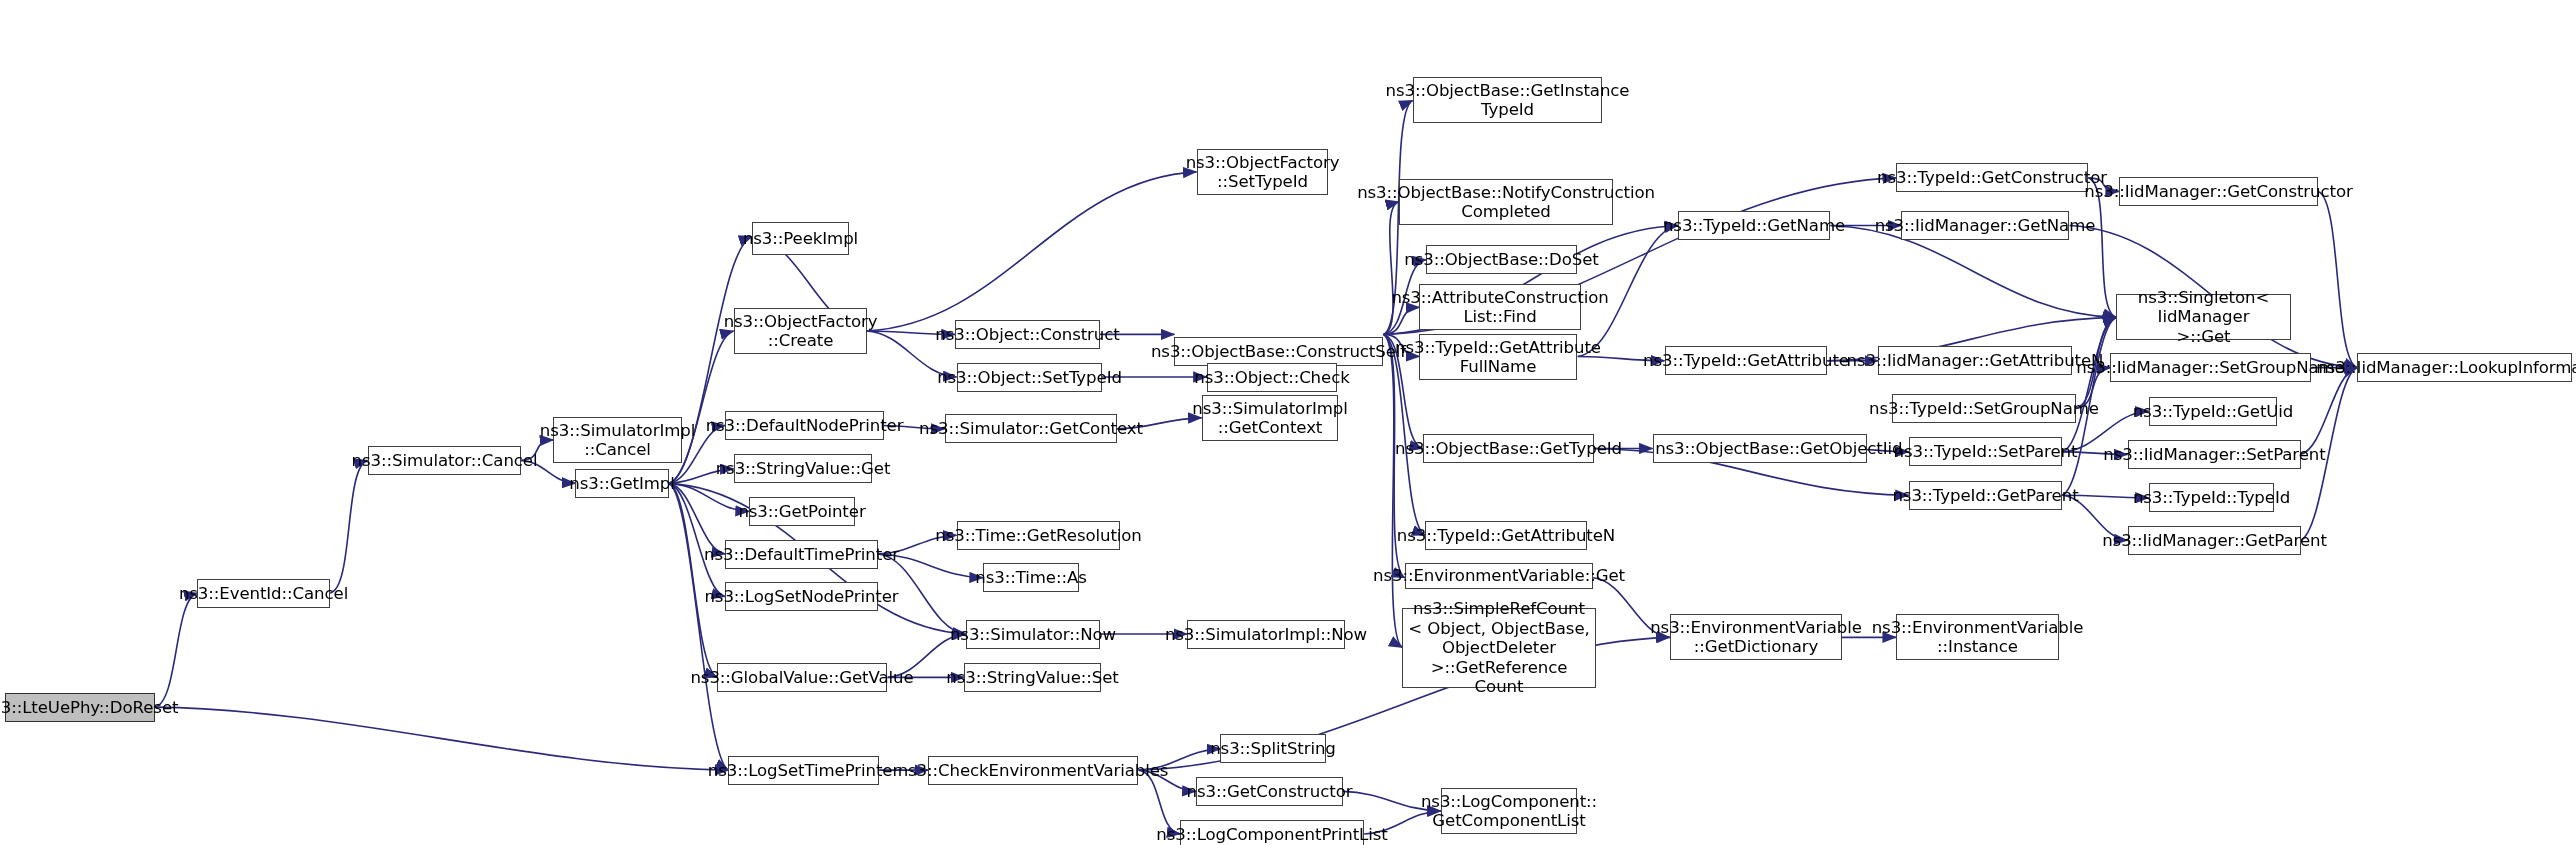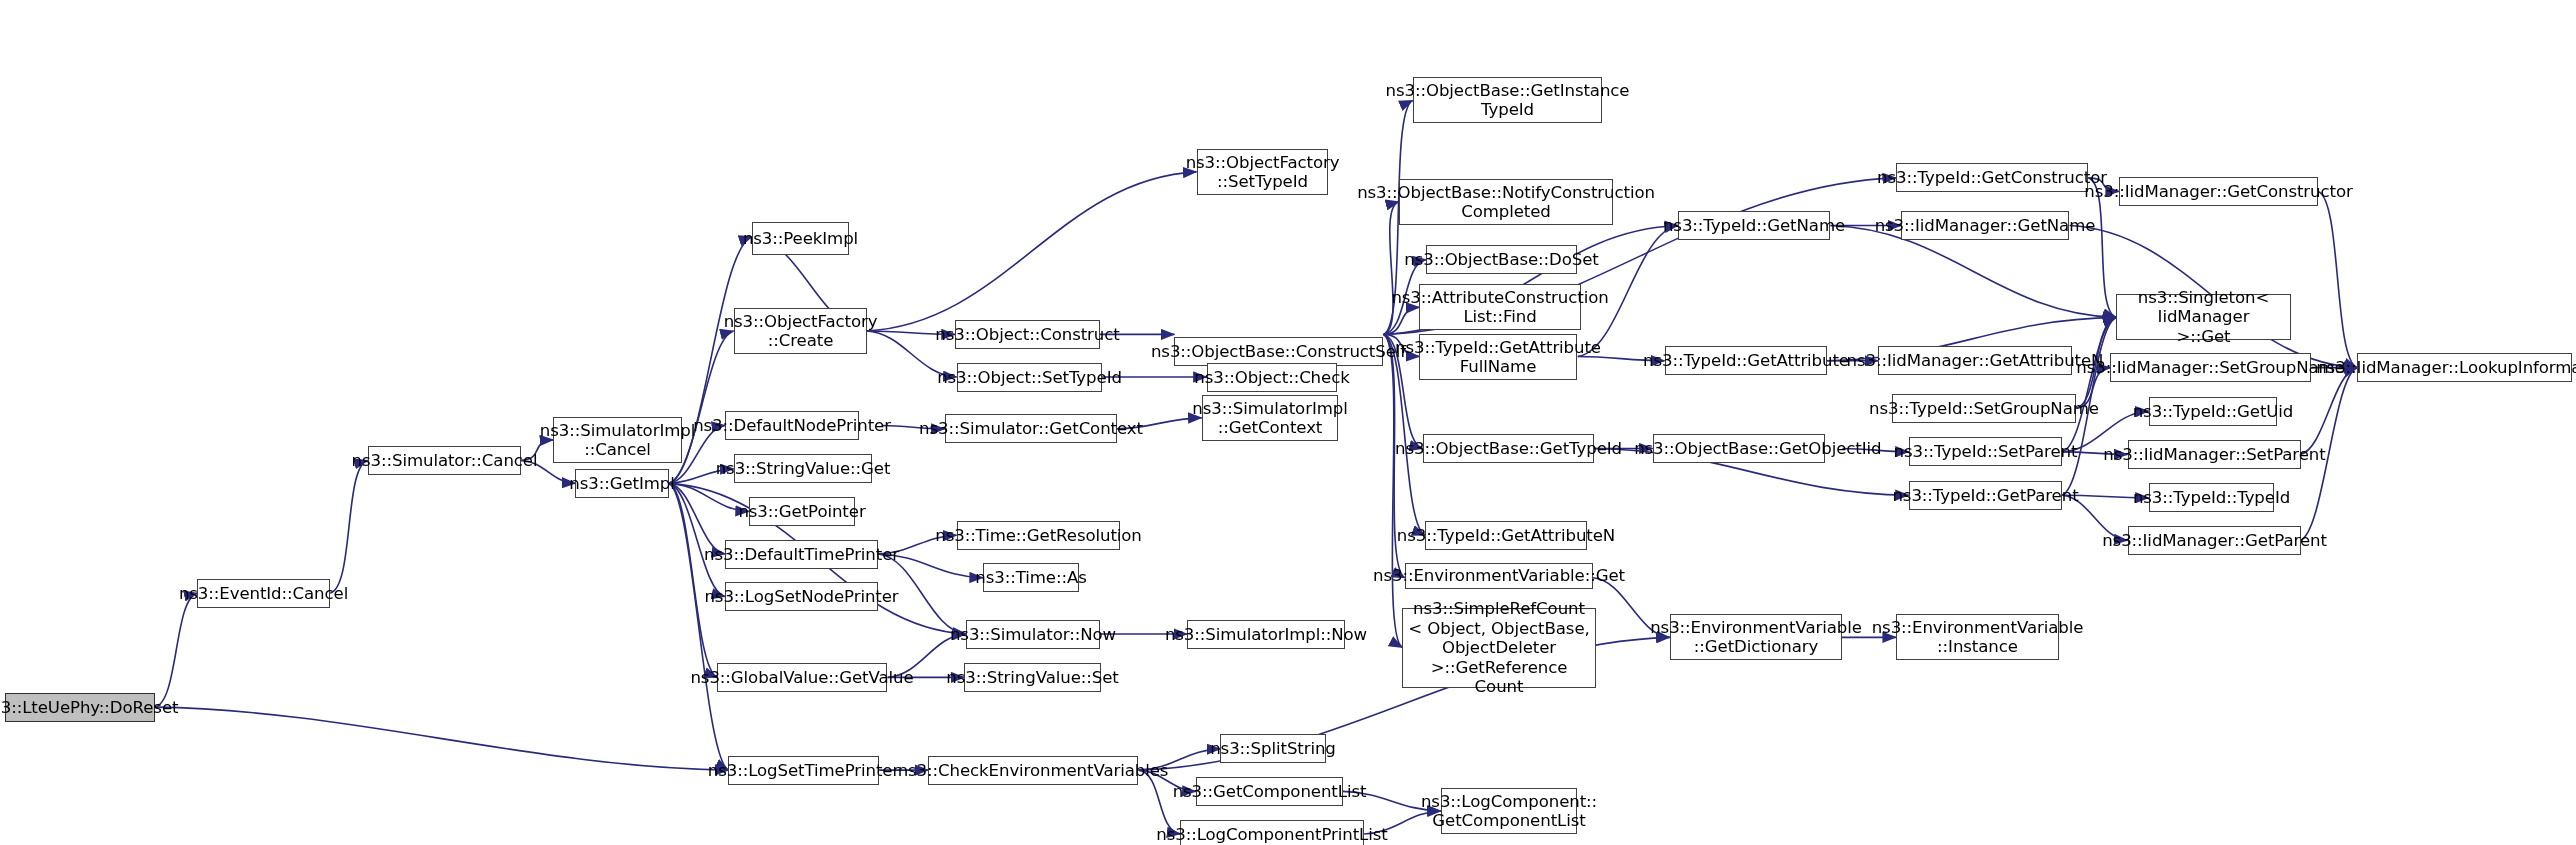--- a/index.html
+++ b/index.html
@@ -101,21 +101,21 @@
   <div id="node-layer">
       <div class="node root" style="left: 5.1px; top: 693px; width: 150px; height: 29px;">ns3::LteUePhy::DoReset</div>
       <div class="node" style="left: 197px; top: 579px; width: 133px; height: 29px;">ns3::EventId::Cancel</div>
       <div class="node" style="left: 368px; top: 446px; width: 153px; height: 29px;">ns3::Simulator::Cancel</div>
       <div class="node" style="left: 553px; top: 417px; width: 129px; height: 46px;">ns3::SimulatorImpl
 ::Cancel</div>
       <div class="node" style="left: 575px; top: 469px; width: 94px; height: 29px;">ns3::GetImpl</div>
       <div class="node" style="left: 752px; top: 222px; width: 97px; height: 33px;">ns3::PeekImpl</div>
       <div class="node" style="left: 734px; top: 308px; width: 133px; height: 46px;">ns3::ObjectFactory
 ::Create</div>
-      <div class="node" style="left: 725px; top: 411px; width: 134px; height: 29px;">ns3::DefaultNodePrinter</div>
+      <div class="node" style="left: 725px; top: 411px; width: 159px; height: 29px;">ns3::DefaultNodePrinter</div>
       <div class="node" style="left: 734px; top: 454px; width: 138px; height: 29px;">ns3::StringValue::Get</div>
       <div class="node" style="left: 749px; top: 497px; width: 106px; height: 29px;">ns3::GetPointer</div>
       <div class="node" style="left: 725px; top: 540px; width: 153px; height: 29px;">ns3::DefaultTimePrinter</div>
       <div class="node" style="left: 725px; top: 582px; width: 153px; height: 29px;">ns3::LogSetNodePrinter</div>
       <div class="node" style="left: 717px; top: 663px; width: 170px; height: 29px;">ns3::GlobalValue::GetValue</div>
       <div class="node" style="left: 728px; top: 756px; width: 151px; height: 29px;">ns3::LogSetTimePrinter</div>
       <div class="node" style="left: 1197px; top: 149px; width: 131px; height: 46px;">ns3::ObjectFactory
 ::SetTypeId</div>
       <div class="node" style="left: 955px; top: 320px; width: 145px; height: 29px;">ns3::Object::Construct</div>
       <div class="node" style="left: 957px; top: 363px; width: 145px; height: 29px;">ns3::Object::SetTypeId</div>
@@ -124,21 +124,21 @@
       <div class="node" style="left: 983px; top: 563px; width: 96px; height: 29px;">ns3::Time::As</div>
       <div class="node" style="left: 966px; top: 620px; width: 134px; height: 29px;">ns3::Simulator::Now</div>
       <div class="node" style="left: 964px; top: 663px; width: 137px; height: 29px;">ns3::StringValue::Set</div>
       <div class="node" style="left: 928px; top: 756px; width: 210px; height: 29px;">ns3::CheckEnvironmentVariables</div>
       <div class="node" style="left: 1174px; top: 320px; width: 209px; height: 29px; margin-top: 17px;">ns3::ObjectBase::ConstructSelf</div>
       <div class="node" style="left: 1207px; top: 363px; width: 130px; height: 29px;">ns3::Object::Check</div>
       <div class="node" style="left: 1202px; top: 395px; width: 136px; height: 46px;">ns3::SimulatorImpl
 ::GetContext</div>
       <div class="node" style="left: 1187px; top: 620px; width: 158px; height: 29px;">ns3::SimulatorImpl::Now</div>
       <div class="node" style="left: 1220px; top: 734px; width: 106px; height: 29px;">ns3::SplitString</div>
-      <div class="node" style="left: 1196px; top: 777px; width: 147px; height: 29px;">ns3::GetComponentList</div>
+      <div class="node" style="left: 1196px; top: 777px; width: 147px; height: 29px;">ns3::GetConstructor</div>
       <div class="node" style="left: 1180px; top: 820px; width: 184px; height: 29px;">ns3::LogComponentPrintList</div>
       <div class="node" style="left: 1413px; top: 77px; width: 189px; height: 46px;">ns3::ObjectBase::GetInstance
 TypeId</div>
       <div class="node" style="left: 1399px; top: 179px; width: 214px; height: 46px;">ns3::ObjectBase::NotifyConstruction
 Completed</div>
       <div class="node" style="left: 1426px; top: 245px; width: 151px; height: 29px;">ns3::ObjectBase::DoSet</div>
       <div class="node" style="left: 1419px; top: 284px; width: 162px; height: 46px;">ns3::AttributeConstruction
 List::Find</div>
       <div class="node" style="left: 1419px; top: 334px; width: 158px; height: 46px;">ns3::TypeId::GetAttribute
 FullName</div>
@@ -147,21 +147,21 @@
       <div class="node" style="left: 1405px; top: 563px; width: 188px; height: 26px;">ns3::EnvironmentVariable::Get</div>
       <div class="node" style="left: 1402px; top: 608px; width: 194px; height: 80px;">ns3::SimpleRefCount
 &lt; Object, ObjectBase,
 ObjectDeleter &gt;::GetReference
 Count</div>
       <div class="node" style="left: 1678px; top: 211px; width: 152px; height: 29px;">ns3::TypeId::GetName</div>
       <div class="node" style="left: 1665px; top: 346px; width: 162px; height: 29px;">ns3::TypeId::GetAttribute</div>
       <div class="node" style="left: 1892px; top: 394px; width: 184px; height: 29px;">ns3::TypeId::SetGroupName</div>
       <div class="node" style="left: 1909px; top: 437px; width: 153px; height: 29px;">ns3::TypeId::SetParent</div>
       <div class="node" style="left: 1909px; top: 481px; width: 153px; height: 29px;">ns3::TypeId::GetParent</div>
-      <div class="node" style="left: 1653px; top: 434px; width: 172px; height: 29px; padding-left: 41px;">ns3::ObjectBase::GetObjectIid</div>
+      <div class="node" style="left: 1653px; top: 434px; width: 214px; height: 29px; padding-left: 41px;">ns3::ObjectBase::GetObjectIid</div>
       <div class="node" style="left: 1670px; top: 614px; width: 172px; height: 46px;">ns3::EnvironmentVariable
 ::GetDictionary</div>
       <div class="node" style="left: 1896px; top: 614px; width: 163px; height: 46px;">ns3::EnvironmentVariable
 ::Instance</div>
       <div class="node" style="left: 1441px; top: 788px; width: 136px; height: 46px;">ns3::LogComponent::
 GetComponentList</div>
       <div class="node" style="left: 1896px; top: 163px; width: 192px; height: 29px;">ns3::TypeId::GetConstructor</div>
       <div class="node" style="left: 1901px; top: 211px; width: 168px; height: 29px;">ns3::IidManager::GetName</div>
       <div class="node" style="left: 1878px; top: 346px; width: 194px; height: 29px;">ns3::IidManager::GetAttributeN</div>
       <div class="node" style="left: 2119px; top: 177px; width: 199px; height: 29px;">ns3::IidManager::GetConstructor</div>

